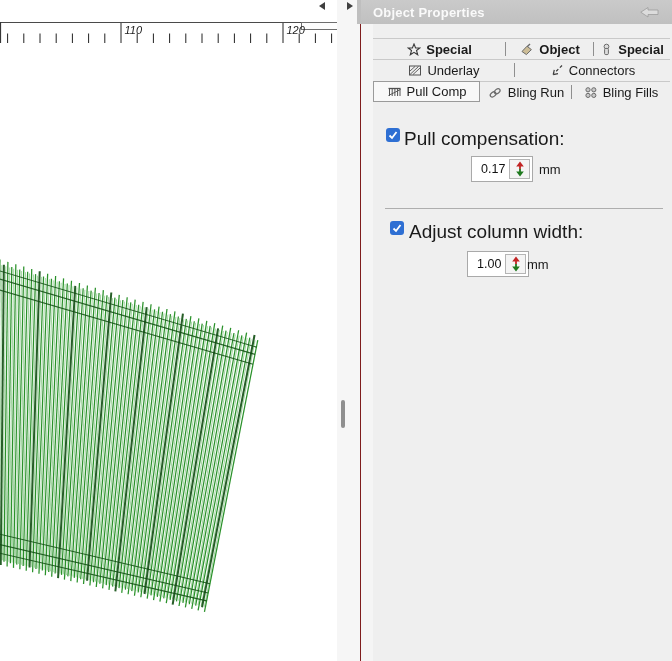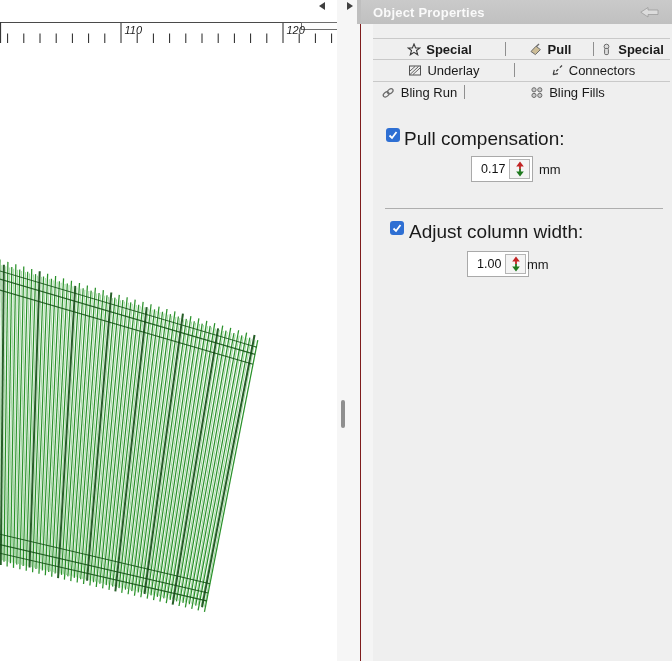--- a/index.html
+++ b/index.html
@@ -256,21 +256,21 @@
         <svg width="14" height="13">
           <path d="M7 1 L8.6 5 L12.8 5 L9.5 7.5 L10.7 11.8 L7 9.3 L3.3 11.8 L4.5 7.5 L1.2 5 L5.4 5 Z" fill="none" stroke="#3c3c3c" stroke-width="1.1"></path>
         </svg>
         <span>Special</span>
       </div>
       <div class="tab" style="width:88px">
         <svg width="14" height="13">
           <path d="M2 8.5 L7 3.2 L11.4 6.6 L6.4 11.6 Z" fill="#cdbd97" stroke="#6b6b6b" stroke-width="1"></path>
           <path d="M7.4 3.4 L10 1" stroke="#6b6b6b" stroke-width="1.4" fill="none"></path>
         </svg>
-        <span>Pull</span>
+        <span>Object</span>
       </div>
       <div class="tab" style="flex:1">
         <svg width="13" height="13">
           <circle cx="6.5" cy="3.6" r="2.4" fill="#dddddd" stroke="#6b6b6b" stroke-width="1"></circle>
           <rect x="4.6" y="5.4" width="3.8" height="6.2" rx="1.2" fill="#dddddd" stroke="#6b6b6b" stroke-width="1"></rect>
         </svg>
         <span>Special</span>
       </div>
     </div>
 
@@ -285,20 +285,28 @@
       <div class="tab" style="flex:1">
         <svg width="14" height="13">
           <path d="M12 1.5 L4.5 9" stroke="#3c3c3c" stroke-width="1.2" stroke-dasharray="3 2.2" fill="none"></path>
           <path d="M3.2 10.6 L8 9.6 M3.2 10.6 L4.3 5.9" stroke="#3c3c3c" stroke-width="1.2" fill="none"></path>
         </svg>
         <span>Connectors</span>
       </div>
     </div>
 
     <div class="tab-row r3">
+      <div class="tab selected" style="width:107px">
+        <svg width="15" height="12">
+          <path d="M1.5 2.5 H13.5" stroke="#505050" stroke-width="1.3" fill="none"></path>
+          <path d="M2.5 2.5 V10 M5.2 2.5 V10 M7.9 2.5 V10 M10.6 2.5 V10 M13 2.5 V10" stroke="#505050" stroke-width="1" fill="none"></path>
+          <path d="M1.5 9.5 L13.5 3.5" stroke="#505050" stroke-width="0.9" fill="none"></path>
+        </svg>
+        <span>Pull Comp</span>
+      </div>
       <div class="tab" style="width:92px">
         <svg width="15" height="13">
           <g transform="rotate(-38 7 7)">
             <ellipse cx="4.6" cy="7" rx="3.2" ry="2.1" fill="none" stroke="#6b6b6b" stroke-width="1.2"></ellipse>
             <ellipse cx="9.8" cy="7" rx="3.2" ry="2.1" fill="none" stroke="#6b6b6b" stroke-width="1.2"></ellipse>
           </g>
         </svg>
         <span>Bling Run</span>
       </div>
       <div class="tab" style="flex:1">

